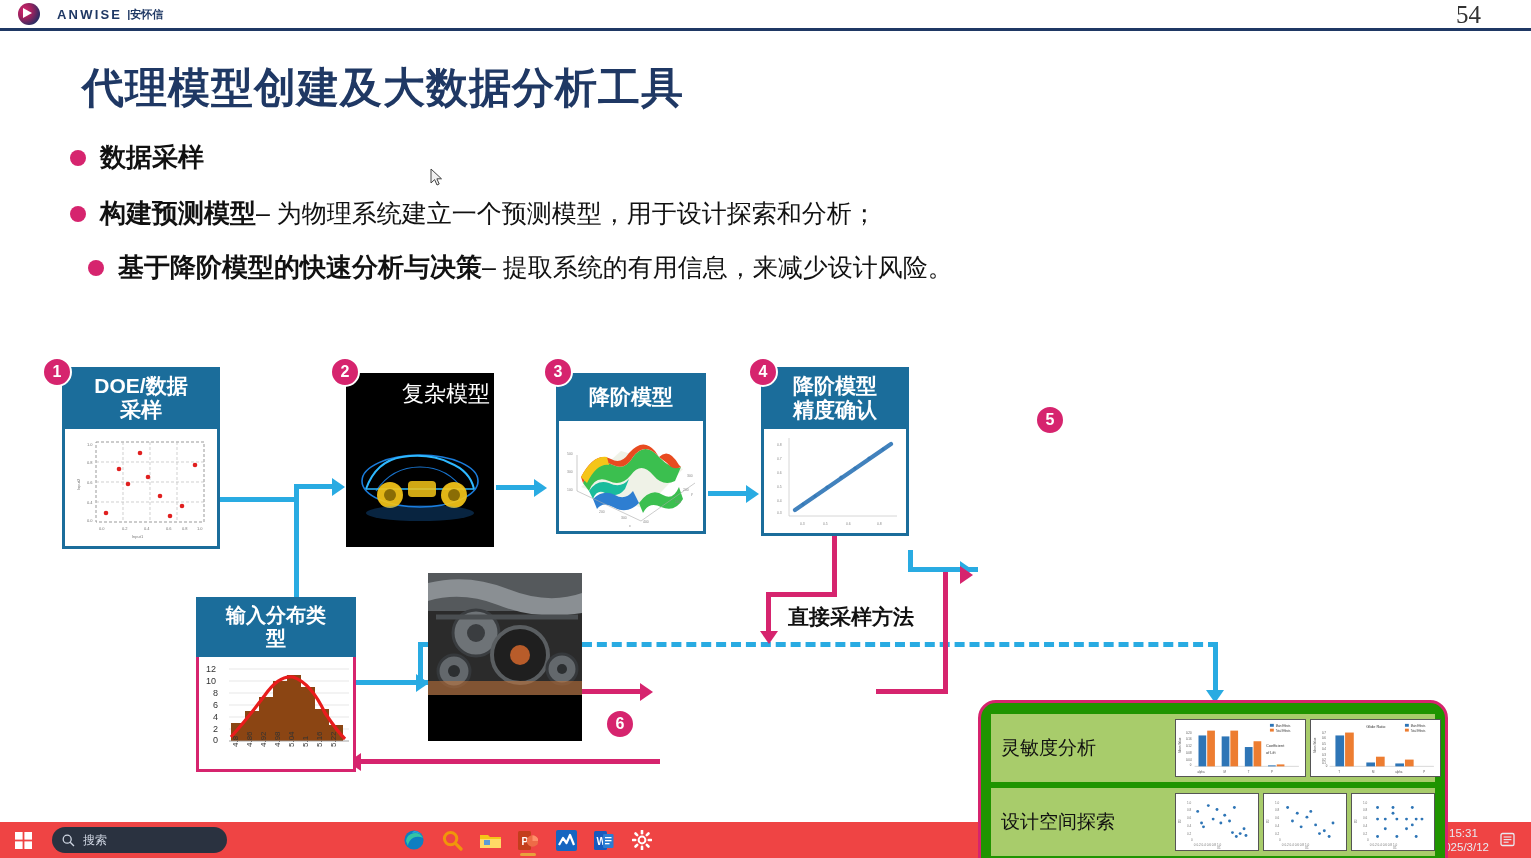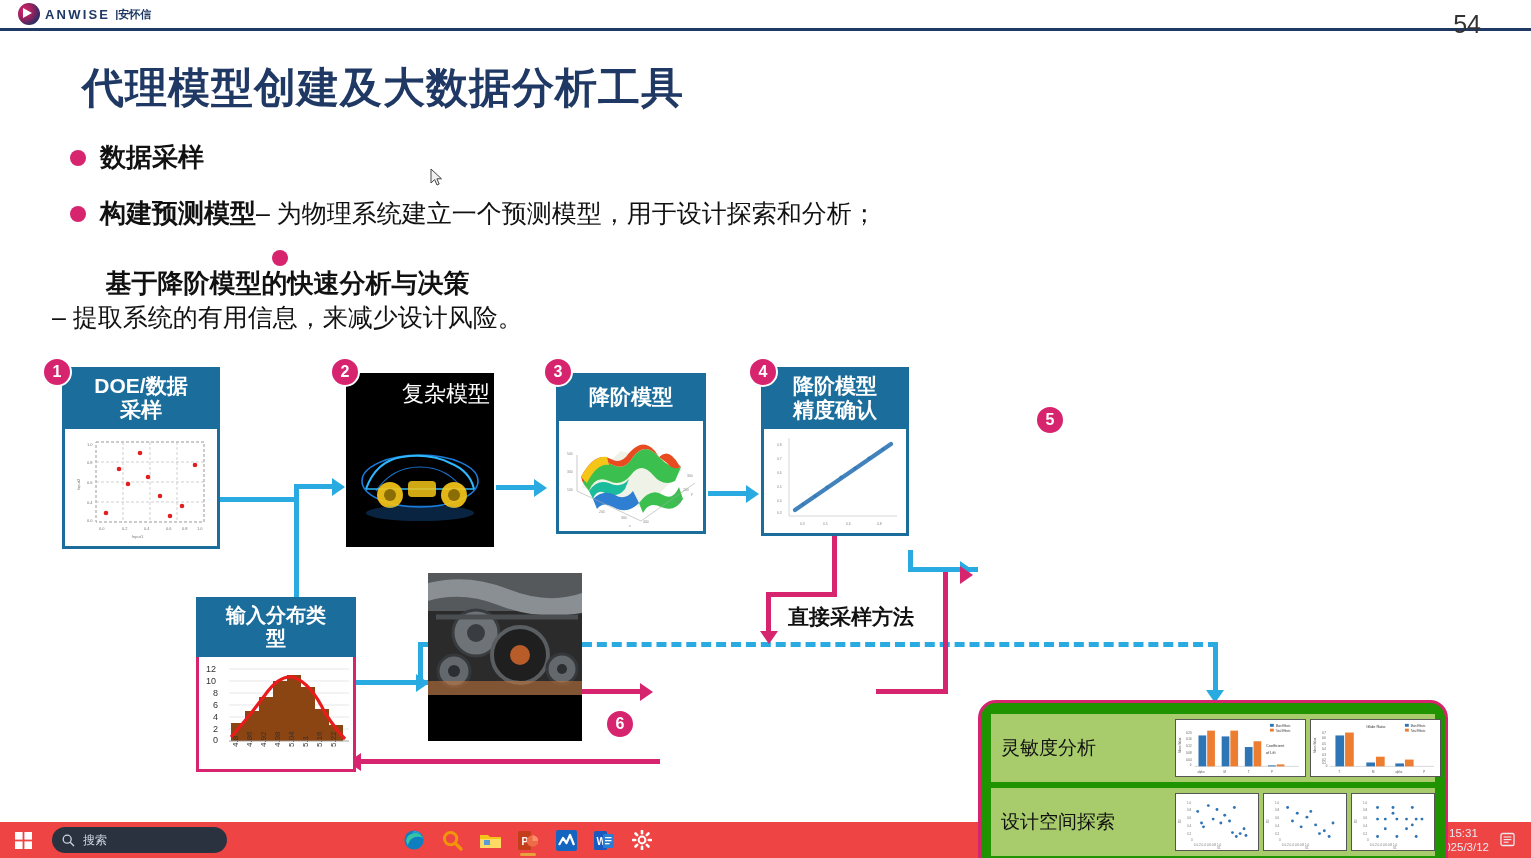--- a/index.html
+++ b/index.html
@@ -19,46 +19,46 @@
   #logo-mark {
     width:22px; height:22px; border-radius:50%;
     background:radial-gradient(circle at 30% 35%, #d6246e 0%, #a0215e 35%, #2a2d63 75%, #1b1f4b 100%);
     position:relative;
   }
   #logo-mark::after {
     content:""; position:absolute; left:5px; top:5px;
     border-left:9px solid #ffffff; border-top:5px solid transparent; border-bottom:5px solid transparent;
   }
   #logo-text {
-    font-size:13px; font-weight:bold; color:#1F3864; letter-spacing:2.2px;
+    font-size:13px; font-weight:bold; color:#1F3864; letter-spacing:2.2px;margin-left:12px;
   }
   #logo-cn { font-size:11px; font-weight:bold; color:#1F3864; letter-spacing:0px; }
   #page-num {
-    position:absolute; right:50px; top:10px; font-size:25px; color:#333; font-family:Liberation Sans, sans-serif;
+    position:absolute; right:50px; top:1px; font-size:25px; color:#333; font-family:Liberation Serif, serif;
   }
 
   
   #slide-title {
     position:absolute; left:82px; top:60px;
     font-size:42px; font-weight:bold; color:#1F3864;
     letter-spacing:1px;
   }
 
   
   .bullet-row { position:absolute; display:flex; align-items:center; }
   .bullet-dot {
     width:16px; height:16px; border-radius:50%;
     background:#D6246E; margin-right:14px; flex:none;
   }
   .bullet-strong { font-size:26px; font-weight:bold; color:#111; }
   .bullet-rest   { font-size:25px; color:#111; }
 
   #bullet1 { left:70px; top:140px; }
   #bullet2 { left:70px; top:196px; }
-  #bullet3 { left:52px; top:250px;flex-direction:column; }
+  #bullet3 { left:88px; top:250px; }
 
   
   #diagram { position:absolute; left:0; top:295px; width:1531px; height:530px; }
 
   .num-badge {
     position:absolute; width:30px; height:30px; border-radius:50%;
     background:#D6246E; color:#fff; font-size:16px; font-weight:bold;
     display:flex; align-items:center; justify-content:center; z-index:30;
     border:2px solid #ffffff;
   }

